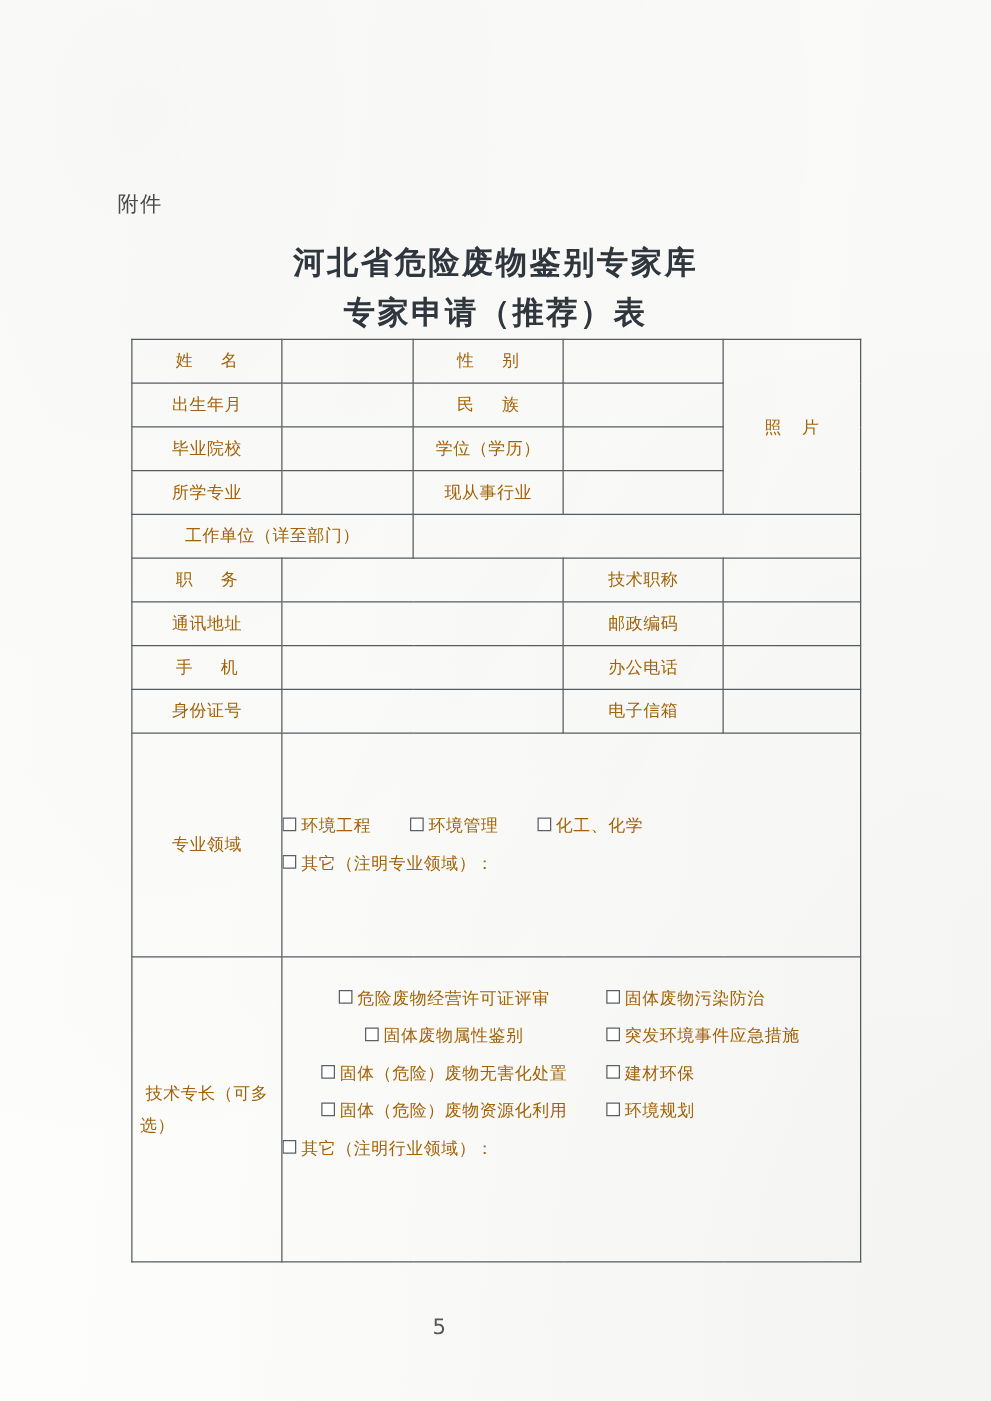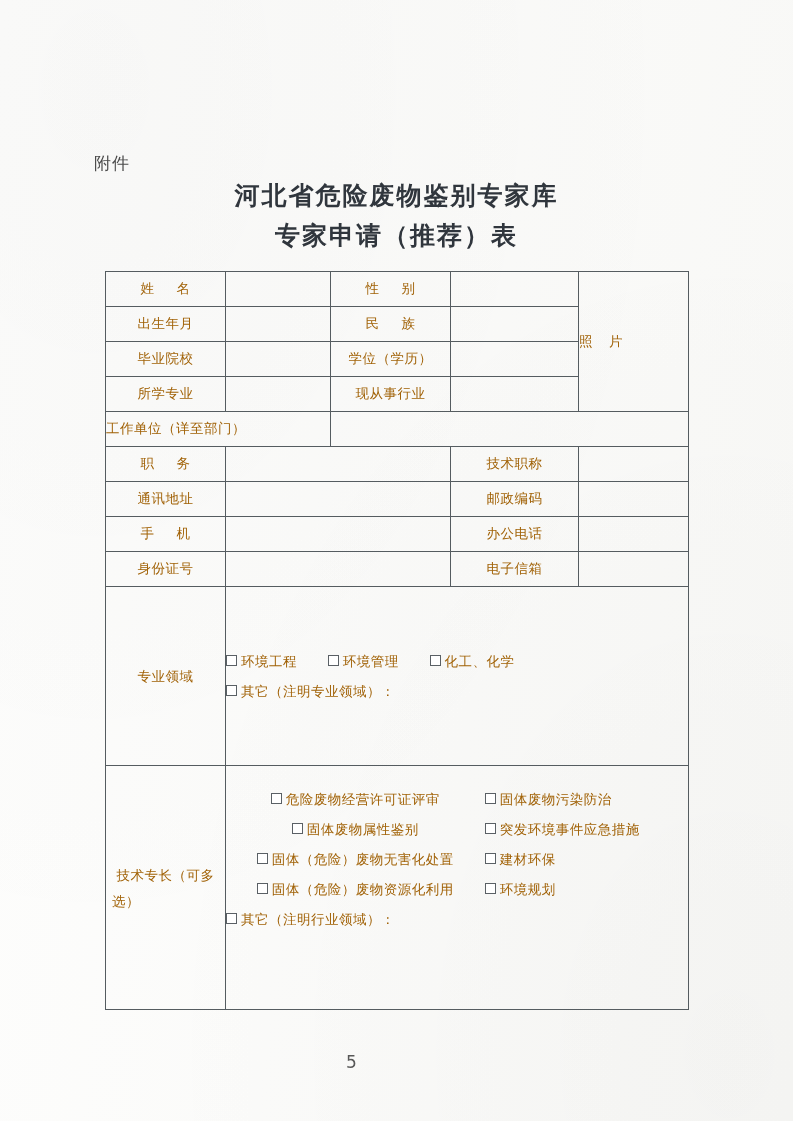--- a/index.html
+++ b/index.html
@@ -38,21 +38,21 @@
     font-size: 17px;
     letter-spacing: 1px;
     color: #4a4a4a;
     text-align: center;
   }
 
   .doc-title {
     position: absolute;
     left: 0;
     right: 0;
-    top: 176px;
+    top: 190px;
     text-align: center;
   }
   .doc-title .line {
     font-family: "DejaVu Serif", "Liberation Serif", serif;
     font-weight: bold;
     font-size: 25px;
     letter-spacing: 2px;
     color: #30363d;
     line-height: 40px;
   }
@@ -71,34 +71,34 @@
     font-size: 13.5px;
     color: #a16207;
     vertical-align: middle;
   }
   .lbl {
     text-align: center;
     letter-spacing: 0.5px;
     padding: 0 6px;
   }
   .lbl-left {
-    text-align: left;
+    text-align: center;
     padding-left: 12px;
     letter-spacing: 0.5px;
   }
   .lbl-sp {
     display: inline-block;
     letter-spacing: 0.5px;
   }
   .lbl-sp .gap { display: inline-block; width: 22px; }
   .val { background: transparent; }
 
   .r-small td { height: 34px; }
   .photo-cell {
-    text-align: left;
+    text-align: center;
     letter-spacing: 0.5px;
   }
   .photo-cell .gap { display: inline-block; width: 16px; }
 
   .area-label {
     text-align: center;
     vertical-align: middle;
     letter-spacing: 0.5px;
     padding: 0 10px;
     line-height: 26px;

